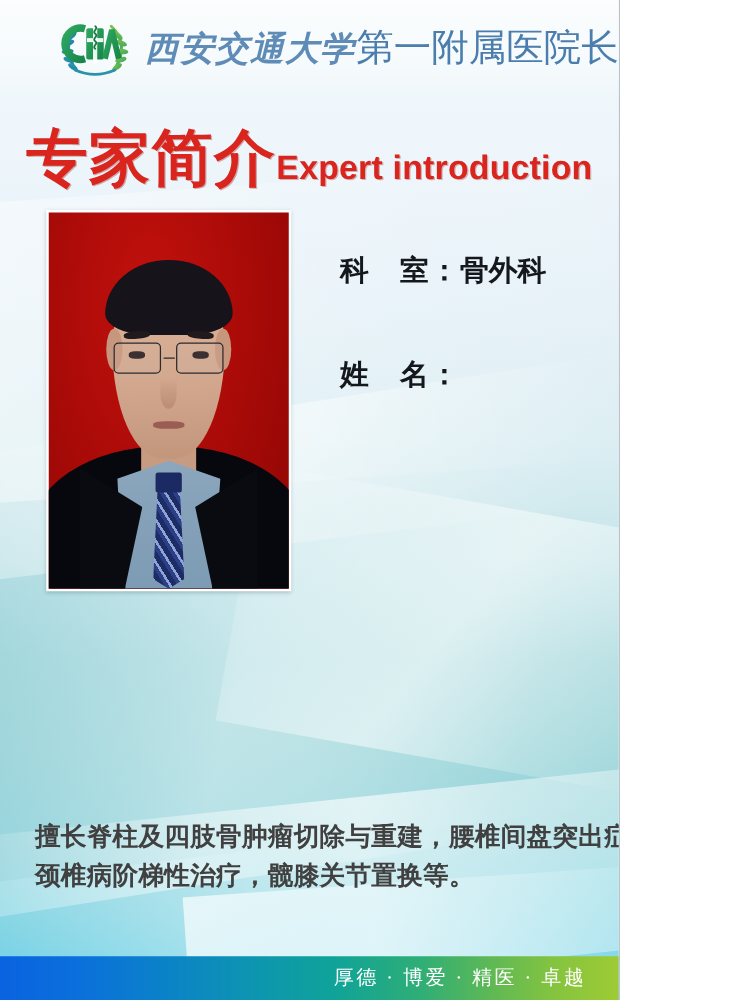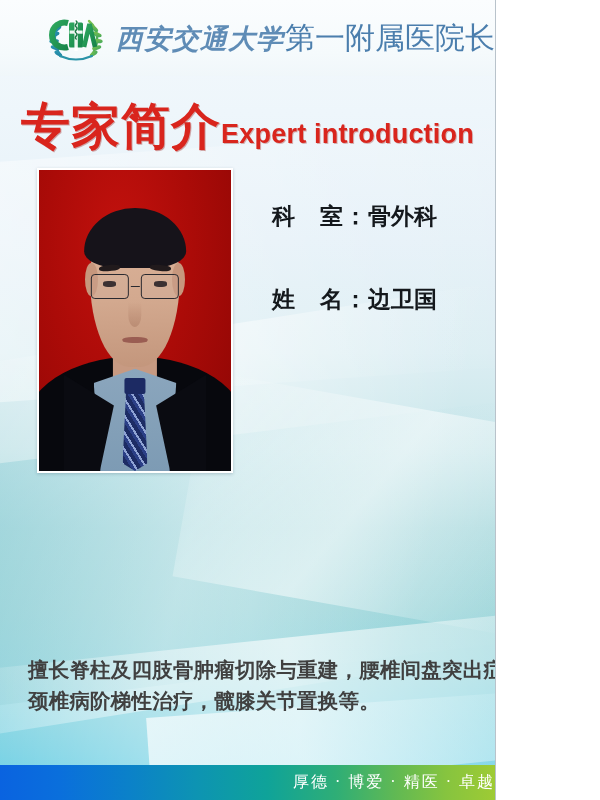--- a/index.html
+++ b/index.html
@@ -392,20 +392,21 @@
         #0d94b2 40%,
         #0fa399 54%,
         #2fae76 68%,
         #61b953 80%,
         #86c43f 90%,
         #9ecb34 100%);
     display: flex;
     align-items: center;
     justify-content: flex-end;
     box-sizing: border-box;
+    padding-right: 26px;
   }
   .footer-slogan {
     color: #ffffff;
     font-size: 16px;
     letter-spacing: 2px;
     white-space: nowrap;
     font-family: "Liberation Serif", "DejaVu Serif", serif;
     font-weight: 400;
   }
 </style>
@@ -509,21 +510,20 @@
     </div>
   </div>
 
   <div class="info">
     <div class="info-row">
       <span class="info-label">科　室：</span>
       <span class="info-value">骨外科</span>
     </div>
     <div class="info-row">
       <span class="info-label">姓　名：</span>
-      <span class="info-value">边卫国</span>
     </div>
     <div class="info-row">
     </div>
   </div>
 
   <div class="research-body">擅长脊柱及四肢骨肿瘤切除与重建，腰椎间盘突出症及各型颈椎病阶梯性治疗，髋膝关节置换等。</div>
 
   <div class="footer">
     <span class="footer-slogan">厚德 · 博爱 · 精医 · 卓越</span>
   </div>

